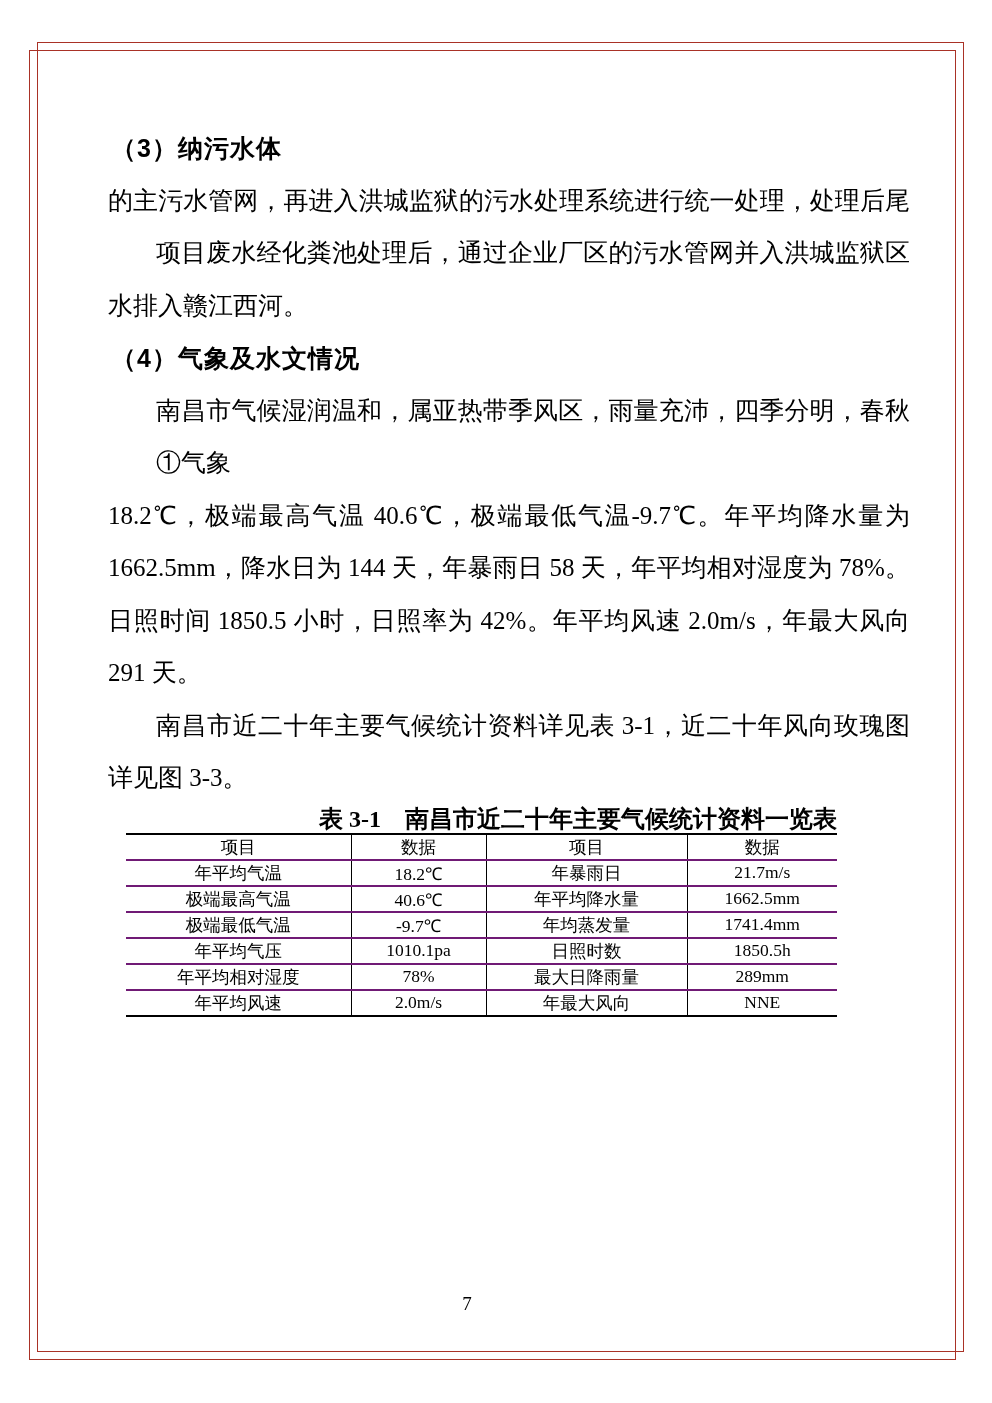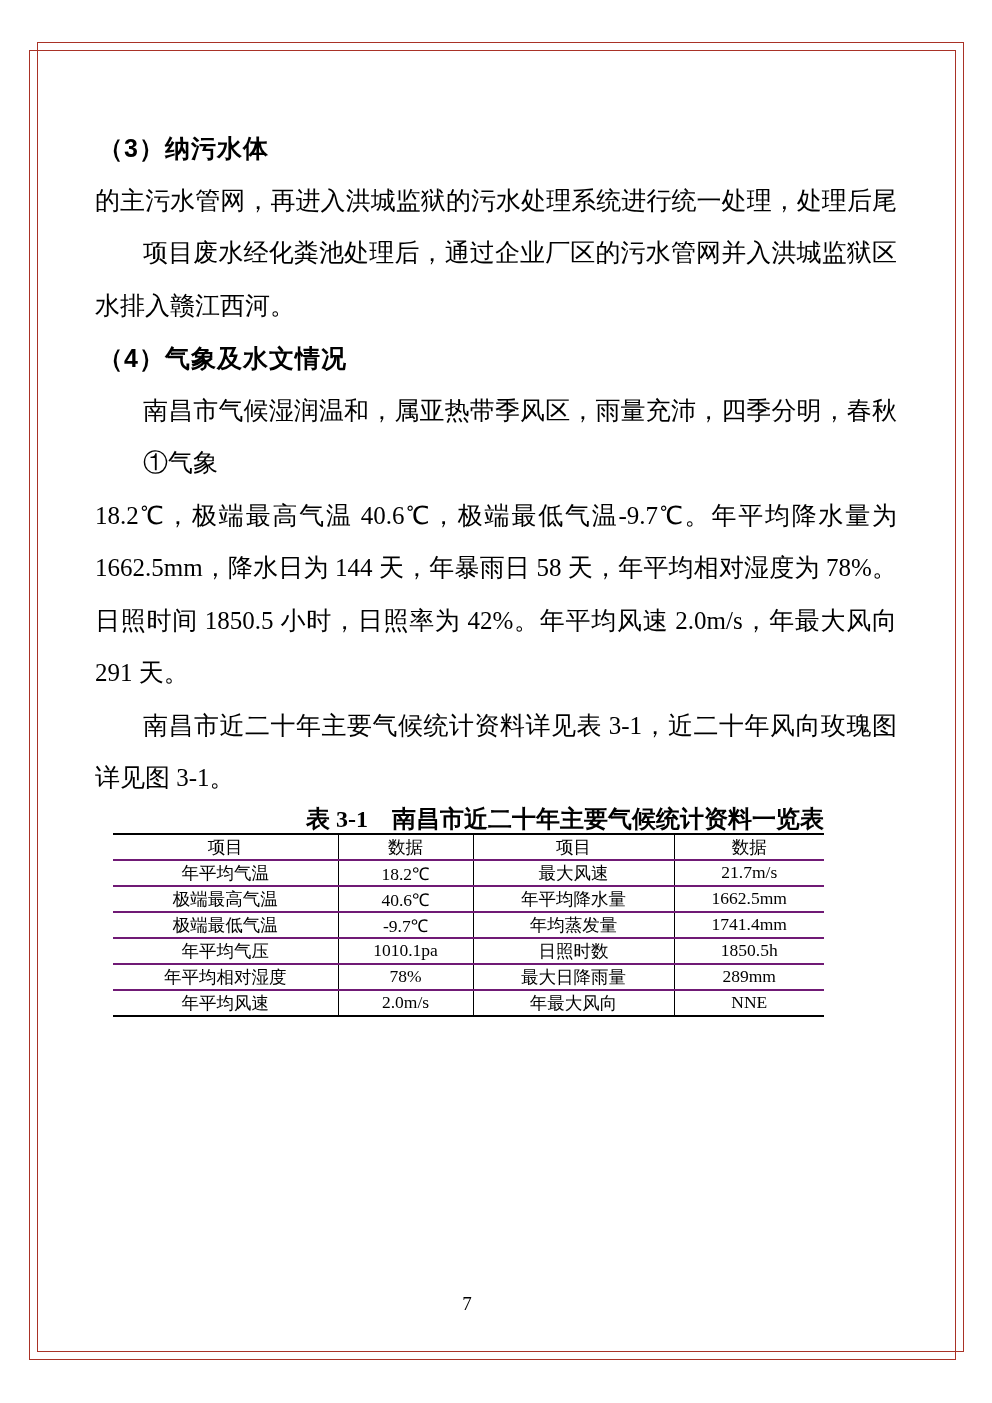--- a/index.html
+++ b/index.html
@@ -14,21 +14,21 @@
   .page-border {
     position: absolute;
     border: 1px solid #a93226;
     pointer-events: none;
   }
   #border-a { left: 37px; top: 42px; width: 925px; height: 1308px; }
   #border-b { left: 29px; top: 50px; width: 925px; height: 1308px; }
 
   .content {
     position: absolute;
-    left: 95px; top: 122px;
+    left: 108px; top: 122px;
     width: 802px;
   }
   .tline {
     font-size: 25px;
     line-height: 52.5px;
     height: 52.5px;
     overflow: hidden;
   }
   .just { text-align: justify; text-align-last: justify; }
   .ind  { text-indent: 48px; }
@@ -98,21 +98,21 @@
 
   <div class="tline just ind">南昌市气候湿润温和，属亚热带季风区，雨量充沛，四季分明，春秋</div>
 
   <div class="tline sub ind">①气象</div>
   <div class="tline just">18.2℃，极端最高气温 40.6℃，极端最低气温-9.7℃。年平均降水量为</div>
   <div class="tline just">1662.5mm，降水日为 144 天，年暴雨日 58 天，年平均相对湿度为 78%。年</div>
   <div class="tline just">日照时间 1850.5 小时，日照率为 42%。年平均风速 2.0m/s，年最大风向为</div>
   <div class="tline">291 天。</div>
 
   <div class="tline just ind">南昌市近二十年主要气候统计资料详见表 3-1，近二十年风向玫瑰图</div>
-  <div class="tline">详见图 3-1。</div>
+  <div class="tline">详见图 3-3。</div>
 
   <div class="table-caption">表 3-1　南昌市近二十年主要气候统计资料一览表</div>
 
   <table class="climate">
     <colgroup>
       <col style="width:225px">
       <col style="width:135px">
       <col style="width:201px">
       <col style="width:150px">
     </colgroup>
@@ -121,21 +121,21 @@
         <th>项目</th>
         <th>数据</th>
         <th>项目</th>
         <th>数据</th>
       </tr>
     </thead>
     <tbody>
         <tr>
           <td>年平均气温</td>
           <td>18.2℃</td>
-          <td>最大风速</td>
+          <td>年暴雨日</td>
           <td>21.7m/s</td>
         </tr>
         <tr>
           <td>极端最高气温</td>
           <td>40.6℃</td>
           <td>年平均降水量</td>
           <td>1662.5mm</td>
         </tr>
         <tr>
           <td>极端最低气温</td>

